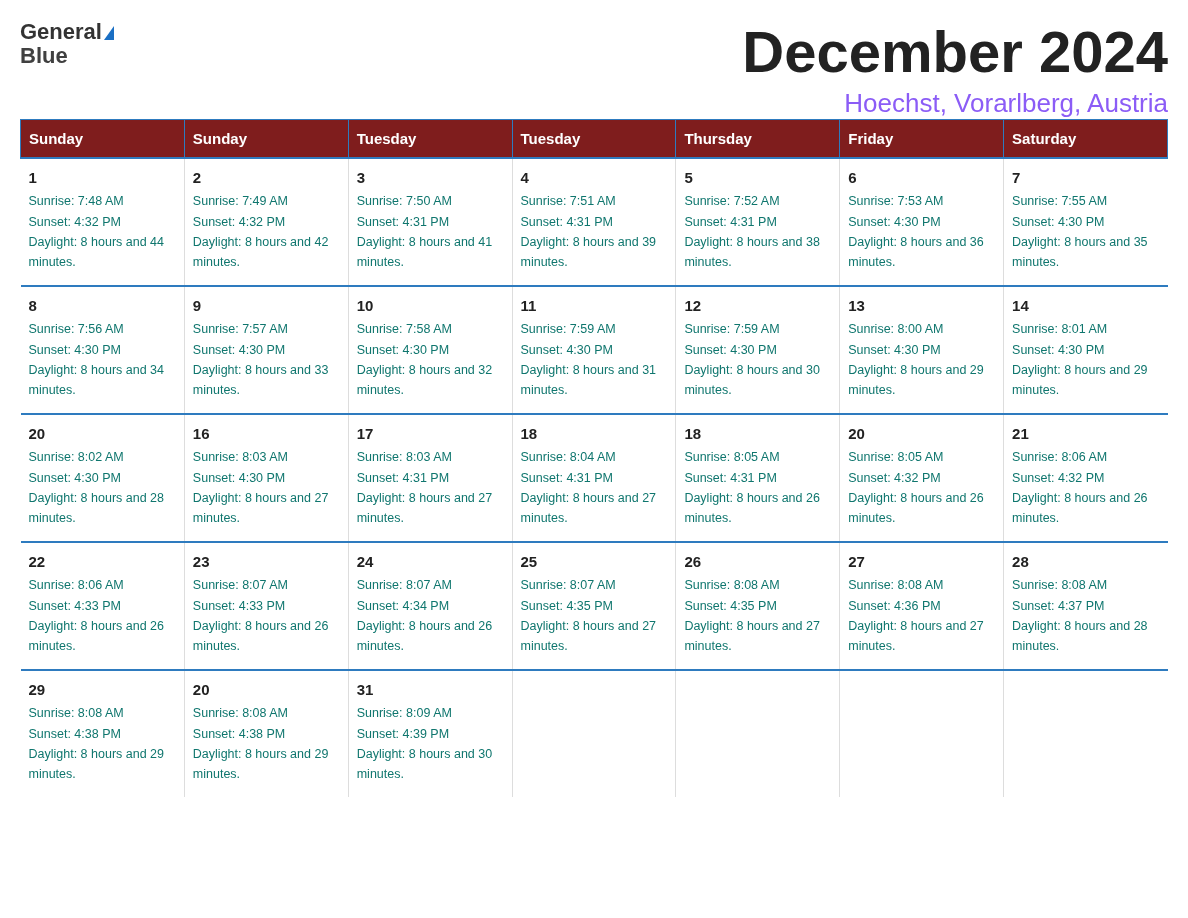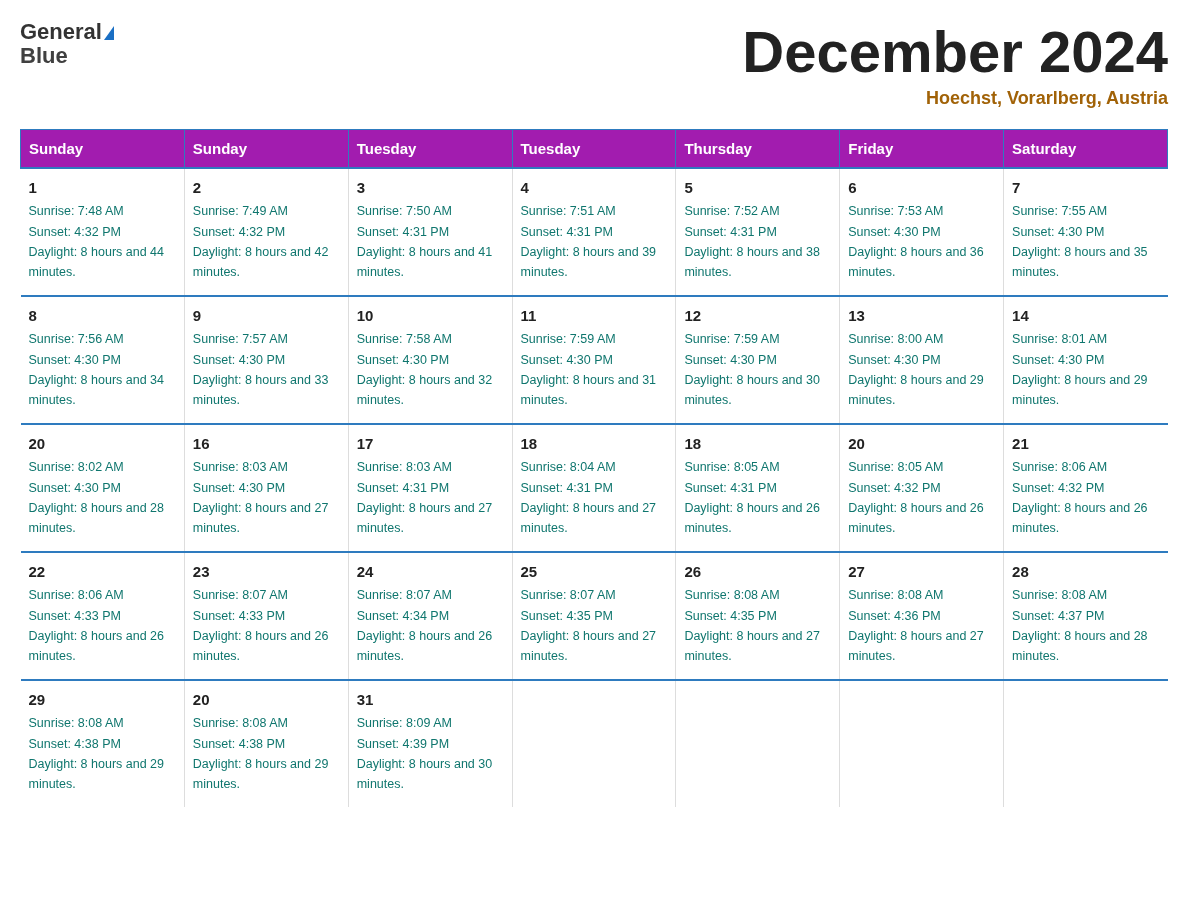--- a/index.html
+++ b/index.html
@@ -7,21 +7,20 @@
       font-family: Arial, sans-serif;
       background: #fff;
       width: 1188px;
       min-height: 918px;
       padding: 20px;
     }
     .header {
       display: flex;
       justify-content: space-between;
       align-items: flex-start;
-      margin-bottom: 20px;
     }
     .logo {
       display: flex;
       flex-direction: column;
       font-size: 22px;
       font-weight: bold;
       line-height: 1.1;
     }
     .logo-general { color: #333; }
     .logo-blue { color: #404040; }
@@ -34,32 +33,32 @@
       vertical-align: middle;
     }
     .title-block { text-align: right; }
     .title-block h1 {
       font-size: 58px;
       font-weight: 900;
       color: #222;
       line-height: 1.1;
     }
     .title-block h2 {
-      font-size: 18px;
-      font-weight: 700;
-      color: #a16207;
+      font-size: 26px;
+      font-weight: 400;
+      color: #8b5cf6;
       margin-top: 4px;
     }
     table {
       width: 100%;
       border-collapse: collapse;
       table-layout: fixed;
     }
     thead tr th {
-      background-color: #a21caf;
+      background-color: #7f1d1d;
       color: #fff;
       padding: 10px 8px;
       font-size: 15px;
       font-weight: 600;
       text-align: left;
       border: 1px solid #2e7bbf;
     }
     tbody tr {
       border-top: 2px solid #2e7bbf;
     }

